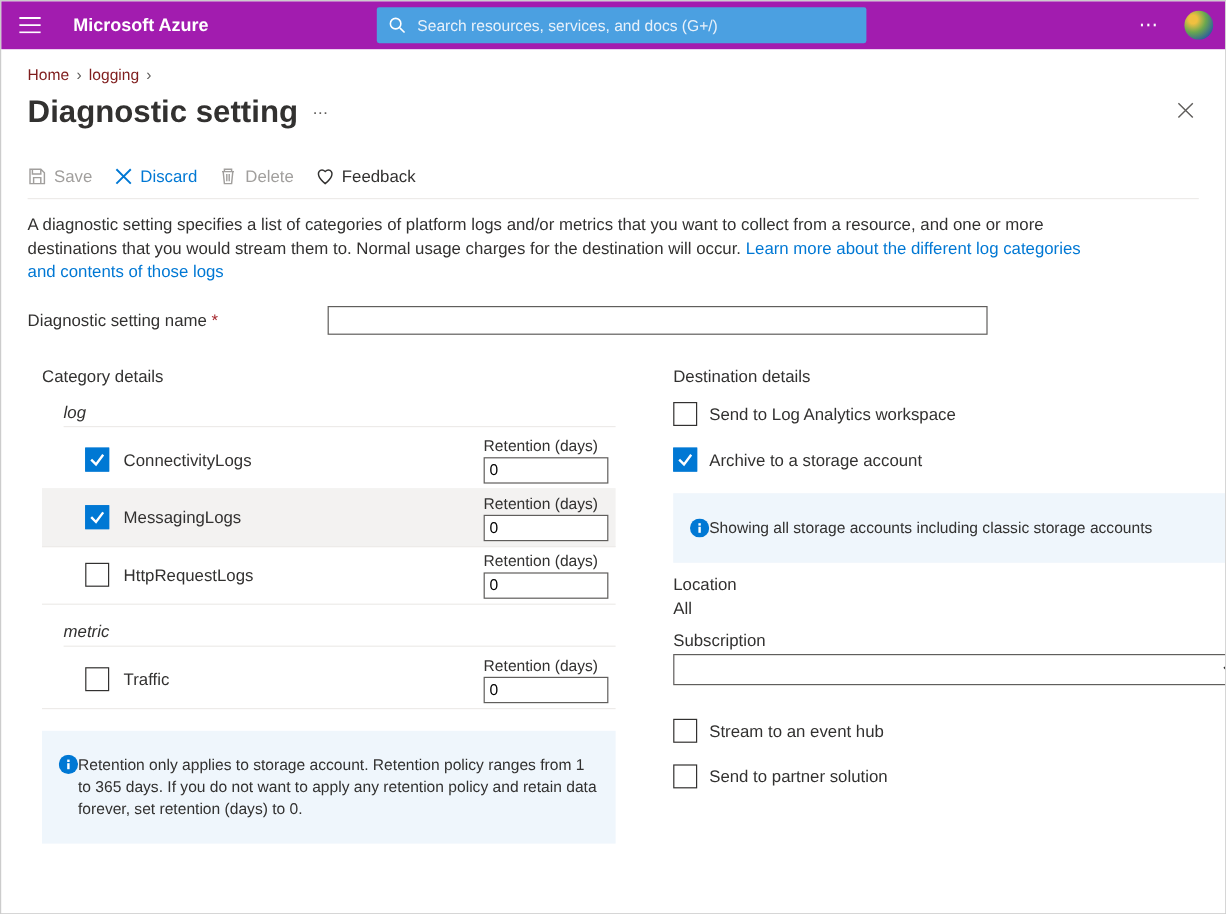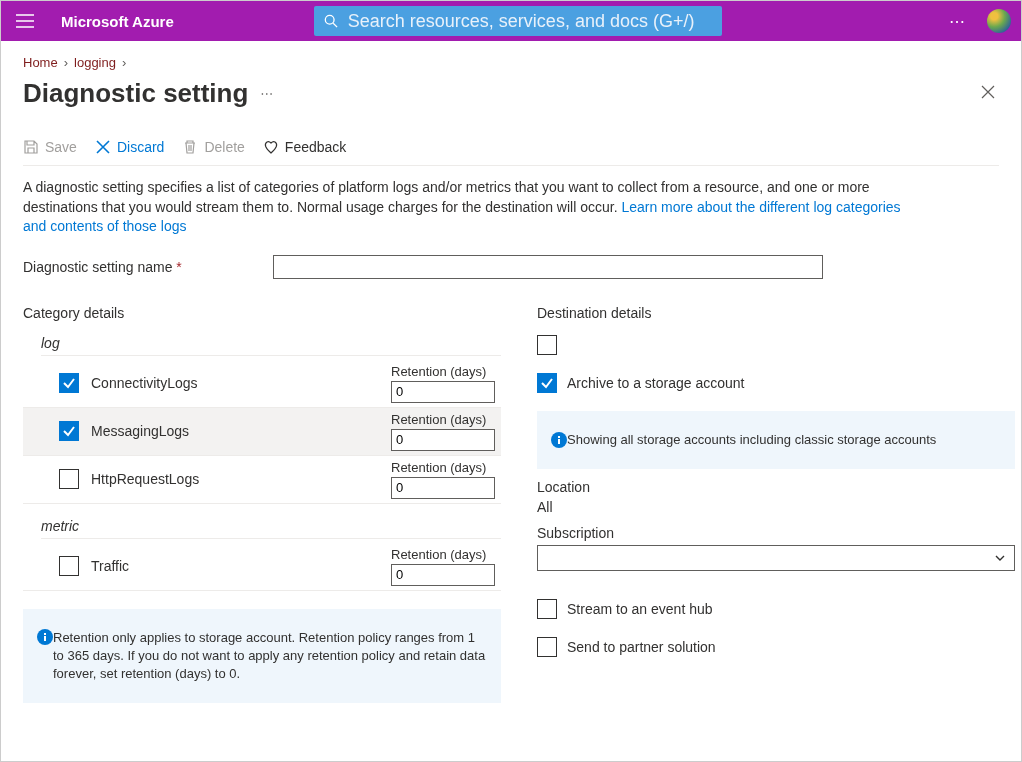--- a/index.html
+++ b/index.html
@@ -5,21 +5,21 @@
   * { box-sizing: border-box; }
   html, body { margin: 0; padding: 0; font-family: "Segoe UI", -apple-system, sans-serif; font-size: 13px; color: #323130; background: #fff; }
   body { width: 1022px; height: 762px; overflow: hidden; border: 1px solid #ccc;}
   
   .topbar { height: 40px; background: #a21caf; display: flex; align-items: center; padding: 0 10px; }
   .hamburger { width: 28px; height: 28px; display: flex; align-items: center; justify-content: center; cursor: pointer; }
   .hamburger svg, .topbar svg { display: block; }
   .brand { color: #fff; font-weight: 600; font-size: 15px; margin-left: 22px; }
   .search-wrap { margin-left: 140px; flex: 0 0 408px; }
   .search { height: 30px; background: #4ba0e1; border-radius: 2px; display: flex; align-items: center; padding: 0 10px; color: #fff; }
-  .search input { flex: 1; background: transparent; border: none; outline: none; color: #fff; font-size: 18px; margin-left: 8px; }
+  .search input { flex: 1; background: transparent; border: none; outline: none; color: #fff; font-size: 13px; margin-left: 8px; }
   .search input::placeholder { color: #e8f1fa; }
   .top-right { margin-left: auto; display: flex; align-items: center; gap: 16px; }
   .avatar { width: 24px; height: 24px; border-radius: 50%; background: radial-gradient(circle at 30% 30%, #f0c040 15%, #6aa84f 45%, #2a5d9f 80%); }
   .more-dots { color:#fff; letter-spacing:2px; font-size:16px; padding:0 4px; cursor:pointer;}
 
   .content { padding: 14px 22px 0 22px; height: calc(762px - 40px); overflow:hidden; }
 
   .breadcrumb { font-size: 13px; display: flex; align-items: center; gap: 6px; }
   .breadcrumb a { color: #7f1d1d; text-decoration: none; }
   .breadcrumb .sep { color: #605e5c; }
@@ -38,21 +38,21 @@
 
   .description { margin-top: 12px; font-size: 14px; line-height: 1.4; max-width: 900px;}
   .description a { color: #0078d4; text-decoration: none; }
 
   .field-row { display: flex; align-items: center; margin-top: 18px; }
   .field-label { width: 250px; font-size: 14px; }
   .text-input { width: 550px; height: 24px; border: 1px solid #605e5c; padding: 2px 6px; font-size: 13px; outline: none; }
   .req { color: #a4262c; }
 
   .columns { display: flex; margin-top: 26px; gap: 36px; }
-  .col { flex: 0 0 478px; }
+  .col { flex: 0 0 478px; margin-left: 12px; }
 
   .section-h { font-size: 14px; font-weight: 400; margin-bottom: 8px;}
   .subhead { font-size: 14px; font-weight: 400; margin: 14px 0 4px 18px; padding-bottom:4px; border-bottom:1px solid #edebe9;font-style:italic;}
   .cat-row { display: flex; align-items: center; min-height: 48px; border-bottom: 1px solid #edebe9; padding-left: 36px;}
   .cat-row.hover { background: #f3f2f1; }
   .cat-row .chk { margin-right: 12px; }
   .cat-row .lbl { font-size: 14px; }
   .cat-row .ret { margin-left: auto; width: 110px; padding-right:6px;}
   .cat-row .ret .rl { font-size: 13px; color: #323130; }
   .cat-row .ret input { width: 104px; height: 22px; border: 1px solid #605e5c; padding: 1px 4px; font-size: 13px; margin-top:2px;}
@@ -213,20 +213,21 @@
           </svg>
         <div>Retention only applies to storage account. Retention policy ranges from 1 to 365 days. If you do not want to apply any retention policy and retain data forever, set retention (days) to 0.</div>
       </div>
     </div>
 
     <div class="col">
       <div class="section-h">Destination details</div>
 
       <div class="chkrow" style="margin-top:14px;">
         <span class="chk"></span>
+        <span>Send to Log Analytics workspace</span>
       </div>
 
       <div class="chkrow">
         <span class="chk checked">
             <svg viewBox="0 0 14 14">
               <path d="M2 7 L6 11 L12 3" stroke="#fff" stroke-width="2" fill="none"></path>
             </svg>
           </span>
         <span>Archive to a storage account</span>
       </div>

